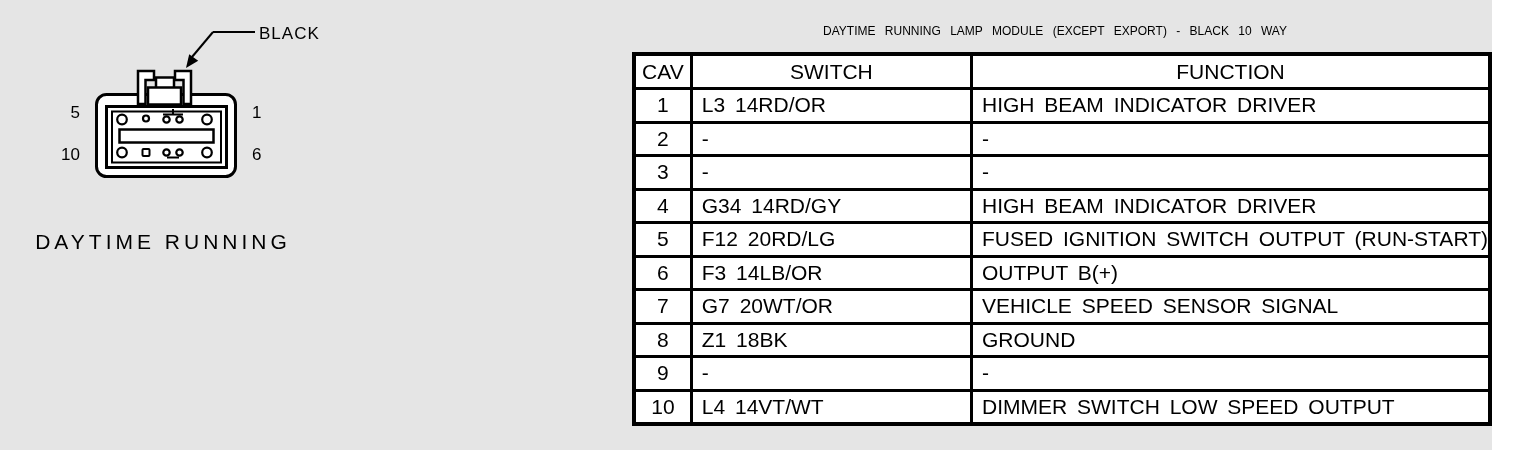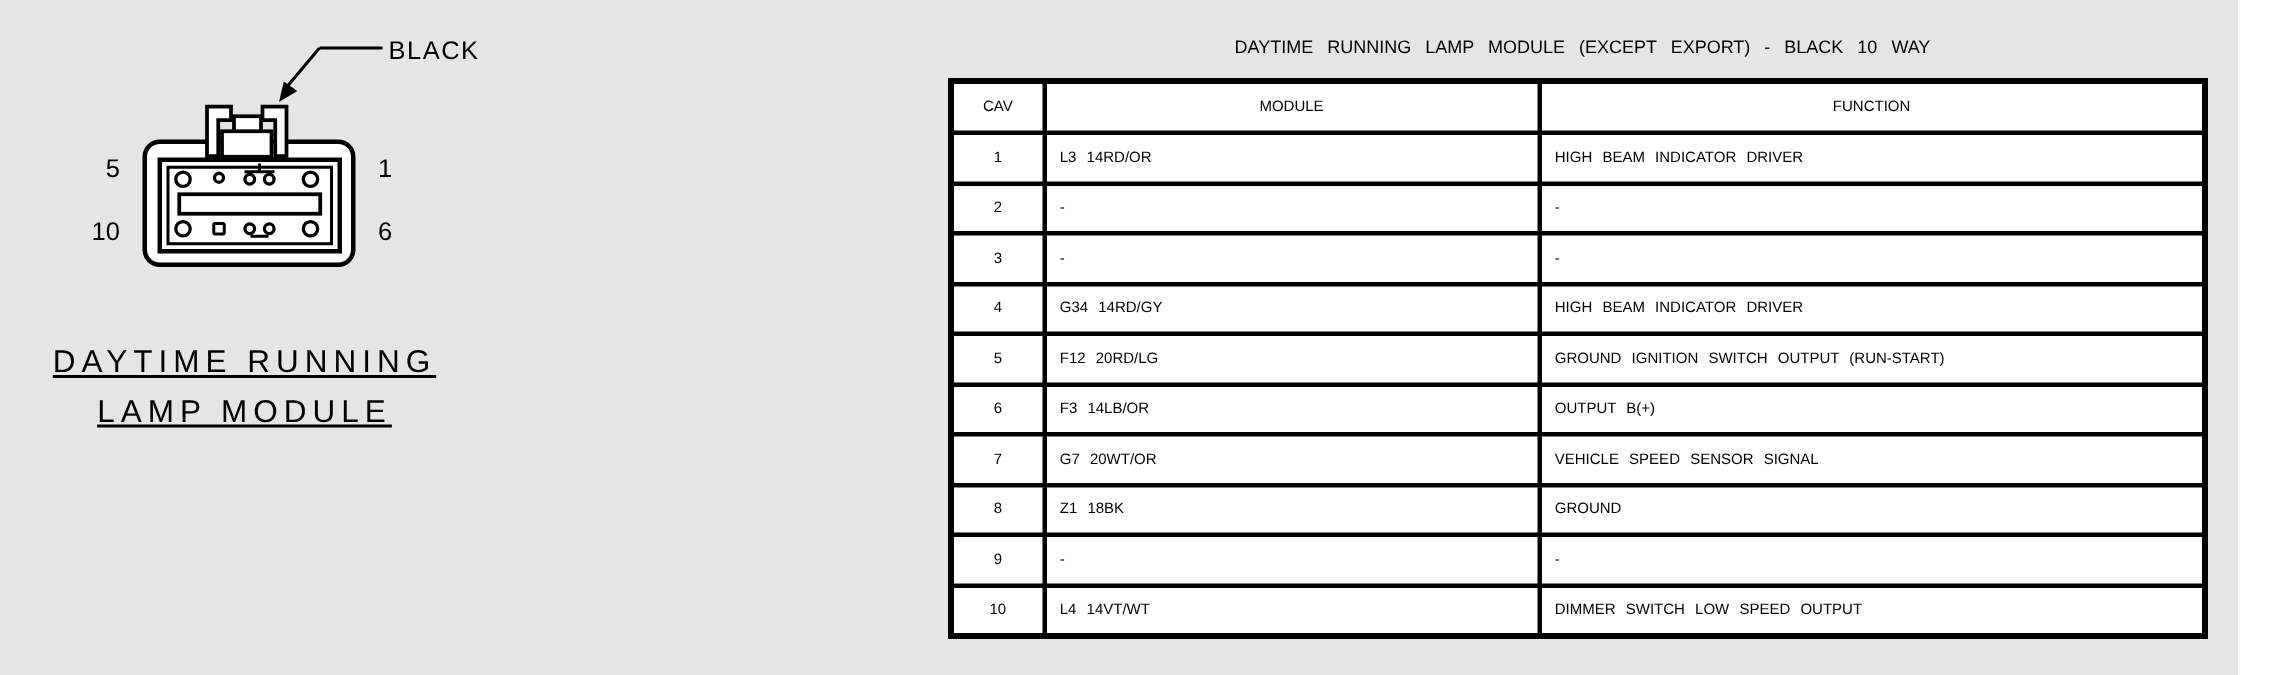--- a/index.html
+++ b/index.html
@@ -16,37 +16,37 @@
     fill:#000;
   }
   .pin-num { font-size:17px; }
   .black-label { font-size:17px; letter-spacing:1px; }
 
   .caption {
     position:absolute; left:8px; top:226px; width:310px;
     text-align:center; font-size:21px; letter-spacing:4px;
     line-height:32.5px; white-space:nowrap;
   }
-  .caption div { white-space:nowrap;text-decoration:underline; }
+  .caption div { white-space:nowrap; }
 
   
   .table-title {
     position:absolute; left:632px; top:24px; width:846px;
     text-align:center; font-size:12px; word-spacing:6px;
     white-space:nowrap;
   }
   table.pinout {
     position:absolute; left:632px; top:52px;
     border-collapse:collapse; table-layout:fixed;
     border:4px solid #000;
     background:#fff;
   }
   table.pinout th, table.pinout td {
     border:3px solid #000;
-    font-size:10px; font-weight:normal;
+    font-size:21px; font-weight:normal;
     padding:0 0 0 9px; text-align:left;
     word-spacing:4px; white-space:nowrap;
     height:30.5px; overflow:hidden;
   }
   table.pinout th { text-align:center; padding:0; height:31px; }
   table.pinout td.cav { text-align:center; padding:0; }
 </style>
 </head>
 <body>
 
@@ -96,35 +96,34 @@
 
     <text class="black-label" x="259" y="39">BLACK</text>
     <text class="pin-num" x="80" y="118" text-anchor="end">5</text>
     <text class="pin-num" x="252" y="118">1</text>
     <text class="pin-num" x="80" y="160" text-anchor="end">10</text>
     <text class="pin-num" x="252" y="160">6</text>
   </svg>
 
   <div class="caption">
     <div>DAYTIME RUNNING</div>
-    <div>LAMP MODULE</div>
   </div>
 
   <div class="table-title">DAYTIME RUNNING LAMP MODULE (EXCEPT EXPORT) - BLACK 10 WAY</div>
 
   <table class="pinout">
     <colgroup>
       <col style="width:62px">
         <col style="width:330px">
         <col style="width:444px">
     </colgroup>
     <thead>
       <tr>
         <th>CAV</th>
-        <th>MODULE</th>
+        <th>SWITCH</th>
         <th>FUNCTION</th>
       </tr>
     </thead>
     <tbody>
       <tr>
         <td class="cav">1</td>
         <td>L3 14RD/OR</td>
         <td>HIGH BEAM INDICATOR DRIVER</td>
       </tr>
       <tr>
@@ -138,21 +137,21 @@
         <td>-</td>
       </tr>
       <tr>
         <td class="cav">4</td>
         <td>G34 14RD/GY</td>
         <td>HIGH BEAM INDICATOR DRIVER</td>
       </tr>
       <tr>
         <td class="cav">5</td>
         <td>F12 20RD/LG</td>
-        <td>GROUND IGNITION SWITCH OUTPUT (RUN-START)</td>
+        <td>FUSED IGNITION SWITCH OUTPUT (RUN-START)</td>
       </tr>
       <tr>
         <td class="cav">6</td>
         <td>F3 14LB/OR</td>
         <td>OUTPUT B(+)</td>
       </tr>
       <tr>
         <td class="cav">7</td>
         <td>G7 20WT/OR</td>
         <td>VEHICLE SPEED SENSOR SIGNAL</td>

